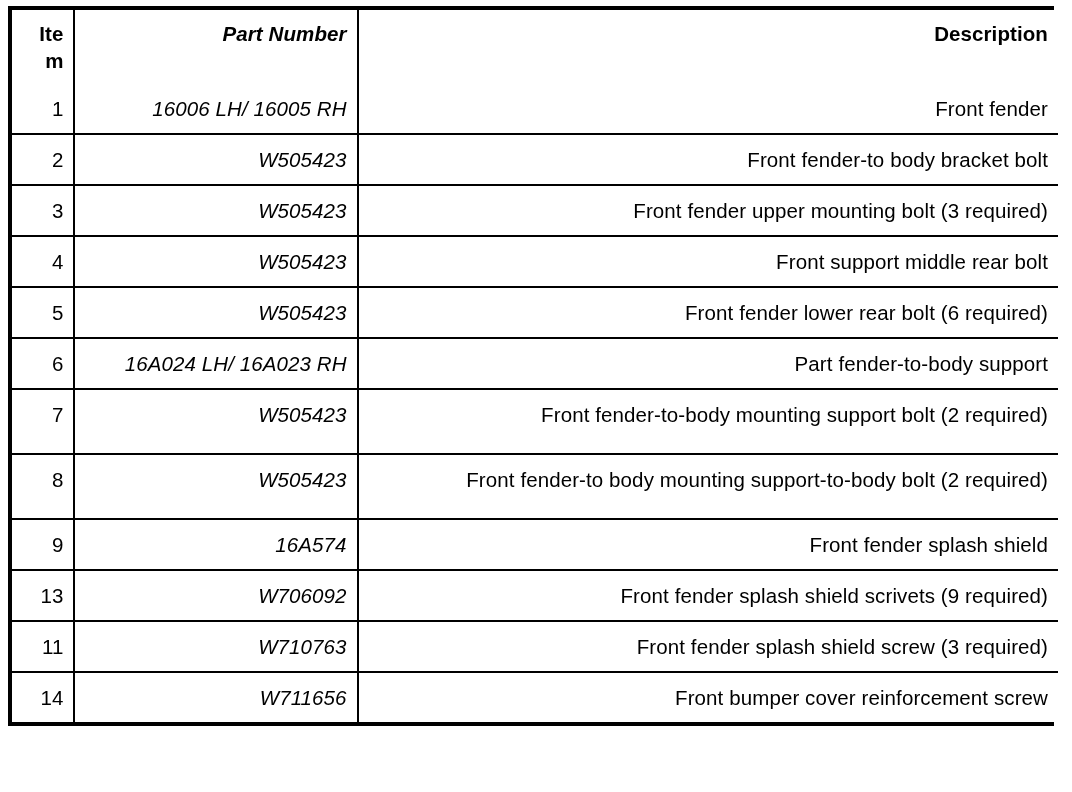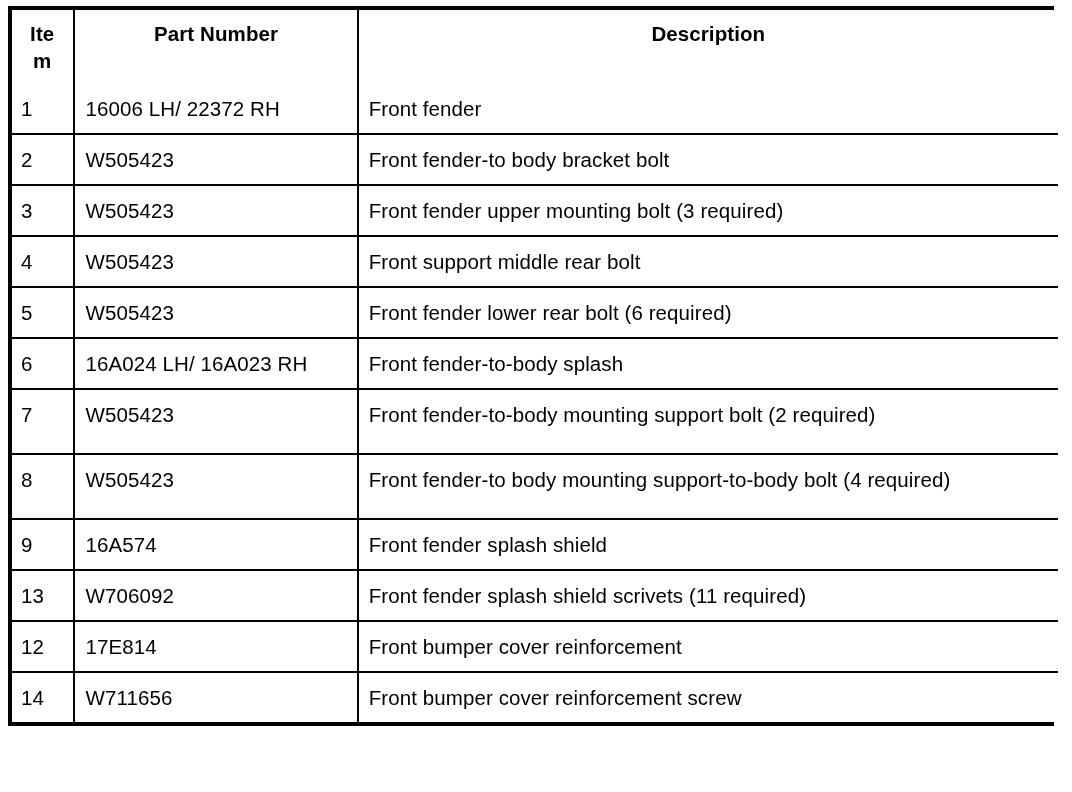--- a/index.html
+++ b/index.html
@@ -14,20 +14,21 @@
     font-family: "Liberation Sans", sans-serif;
     color: #000000;
     overflow: hidden;
   }
 
   .page {
     position: relative;
     width: 1072px;
     height: 792px;
     background: #ffffff;
+    text-align: right;
   }
 
   .parts-table-wrap {
     position: absolute;
     left: 8px;
     top: 6px;
     width: 1046px;
   }
 
   table.parts-table {
@@ -80,20 +81,21 @@
     font-weight: bold;
     padding-top: 10px;
     padding-bottom: 10px;
   }
 
   .cell.item-cell {
     padding-left: 9px;
   }
 
   .cell.part-cell {
+    font-style: italic;
   }
 
   .cell.desc-cell {
   }
 
   
   tr.tall .cell {
     padding-bottom: 25px;
   }
 </style>
@@ -120,21 +122,21 @@
             <div class="cell head desc-cell">Description</div>
           </th>
         </tr>
       </thead>
       <tbody id="parts-table-body">
           <tr>
             <td>
               <div class="cell item-cell">1</div>
             </td>
             <td>
-              <div class="cell part-cell">16006 LH/ 22372 RH</div>
+              <div class="cell part-cell">16006 LH/ 16005 RH</div>
             </td>
             <td>
               <div class="cell desc-cell">Front fender</div>
             </td>
           </tr>
           <tr>
             <td>
               <div class="cell item-cell">2</div>
             </td>
             <td>
@@ -178,21 +180,21 @@
             </td>
           </tr>
           <tr>
             <td>
               <div class="cell item-cell">6</div>
             </td>
             <td>
               <div class="cell part-cell">16A024 LH/ 16A023 RH</div>
             </td>
             <td>
-              <div class="cell desc-cell">Front fender-to-body splash</div>
+              <div class="cell desc-cell">Part fender-to-body support</div>
             </td>
           </tr>
           <tr class="tall">
             <td>
               <div class="cell item-cell">7</div>
             </td>
             <td>
               <div class="cell part-cell">W505423</div>
             </td>
             <td>
@@ -200,21 +202,21 @@
             </td>
           </tr>
           <tr class="tall">
             <td>
               <div class="cell item-cell">8</div>
             </td>
             <td>
               <div class="cell part-cell">W505423</div>
             </td>
             <td>
-              <div class="cell desc-cell">Front fender-to body mounting support-to-body bolt (4 required)</div>
+              <div class="cell desc-cell">Front fender-to body mounting support-to-body bolt (2 required)</div>
             </td>
           </tr>
           <tr>
             <td>
               <div class="cell item-cell">9</div>
             </td>
             <td>
               <div class="cell part-cell">16A574</div>
             </td>
             <td>
@@ -222,32 +224,32 @@
             </td>
           </tr>
           <tr>
             <td>
               <div class="cell item-cell">13</div>
             </td>
             <td>
               <div class="cell part-cell">W706092</div>
             </td>
             <td>
-              <div class="cell desc-cell">Front fender splash shield scrivets (11 required)</div>
-            </td>
-          </tr>
-          <tr>
-            <td>
-              <div class="cell item-cell">12</div>
-            </td>
-            <td>
-              <div class="cell part-cell">17E814</div>
-            </td>
-            <td>
-              <div class="cell desc-cell">Front bumper cover reinforcement</div>
+              <div class="cell desc-cell">Front fender splash shield scrivets (9 required)</div>
+            </td>
+          </tr>
+          <tr>
+            <td>
+              <div class="cell item-cell">11</div>
+            </td>
+            <td>
+              <div class="cell part-cell">W710763</div>
+            </td>
+            <td>
+              <div class="cell desc-cell">Front fender splash shield screw (3 required)</div>
             </td>
           </tr>
           <tr>
             <td>
               <div class="cell item-cell">14</div>
             </td>
             <td>
               <div class="cell part-cell">W711656</div>
             </td>
             <td>

